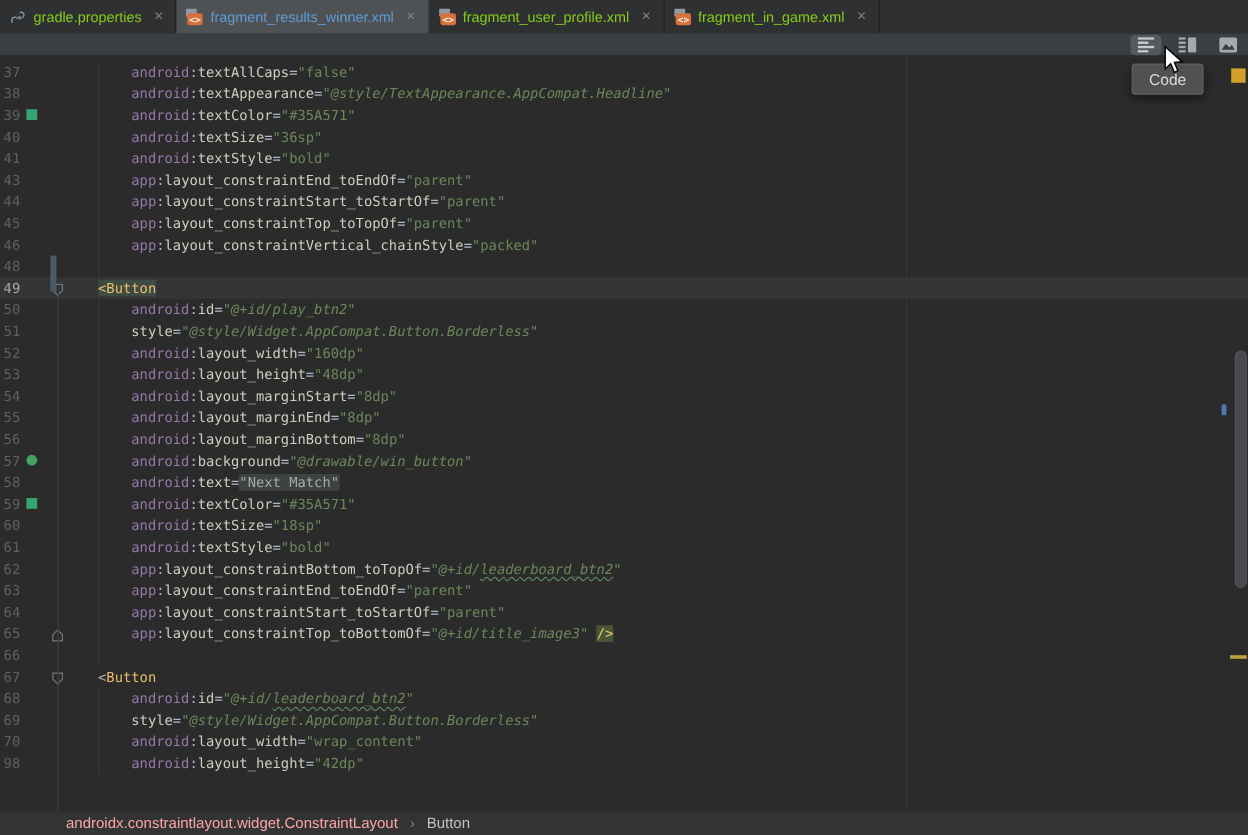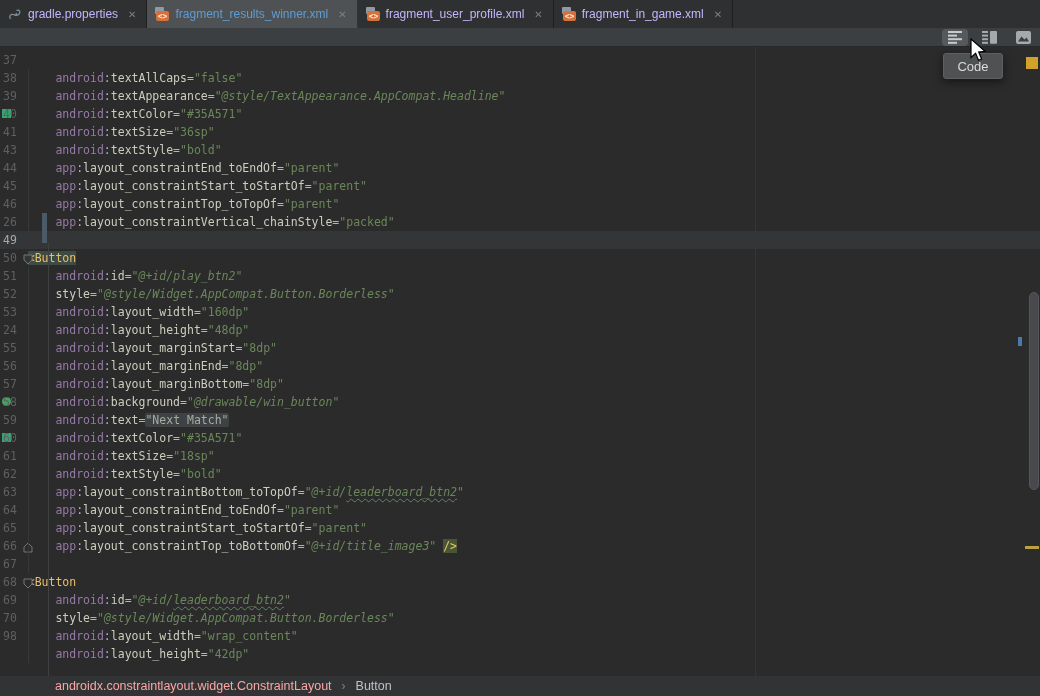--- a/index.html
+++ b/index.html
@@ -3,37 +3,37 @@
 <meta charset="utf-8">
 <style>
   * { box-sizing: border-box; margin: 0; padding: 0; }
   html,body { width:1040px; height:696px; overflow:hidden; background:#2B2B2B; }
   #app { position:relative; width:1040px; height:696px; font-family:"Liberation Sans", sans-serif; }
 
   
   .tabbar { display:flex; height:28px; background:#2E3032; align-items:stretch; }
   .tab { display:flex; align-items:center; padding:0 10px 0 7px; gap:6px;
          border-right:1px solid rgba(0,0,0,0.35); background:#2E3032; cursor:default; }
-  .tab .tlabel { font-size:12px; color:#c4b5fd; white-space:nowrap; }
+  .tab .tlabel { font-size:12px; color:#84cc16; white-space:nowrap; }
   .tab.sel { background:#4E5254; }
   .tab.sel .tlabel { color:#5F9CD6; }
   .tab .tclose { font-size:10px; color:#7E8082; margin-left:4px; }
   .tab .ticon { display:flex; align-items:center; }
 
   
   .toolbar { height:19px; background:#3C3F41; border-bottom:1px solid #282828;
              display:flex; justify-content:flex-end; align-items:center; padding-right:4px; gap:8px; position:relative; }
   .tbtn { width:26px; height:17px; display:flex; align-items:center; justify-content:center; border-radius:4px; }
   .tbtn.sel { background:#56595B; }
 
   
   .editor { position:relative; height:629px; background:#2B2B2B; overflow:hidden;
             font-family:"DejaVu Sans Mono", monospace; font-size:11.5px; }
   .code-area { position:absolute; inset:0; padding-top:4px; }
-  .row { display:flex; height:18px; line-height:18px; position:relative;flex-direction:column; }
+  .row { display:flex; height:18px; line-height:18px; position:relative; }
   .row.cur { background:#333537; }
   .lnum { width:20px; padding-left:3px; color:#5D6163; flex:none; font-size:11.5px; }
   .row.cur .lnum { color:#A7A9AB; }
   .gut { width:34px; flex:none; position:relative; }
   .codetext { flex:1; white-space:pre; color:#A9B7C6; }
   .g-square { position:absolute; left:2px; top:4px; width:9px; height:9px; background:#35A571; }
   .g-circle { position:absolute; left:2px; top:4px; width:9px; height:9px; border-radius:50%; background:#43A35F; }
   .g-fold { position:absolute; left:23px; top:3px; }
   .g-guide { position:absolute; left:28px; top:0; width:1px; height:18px; background:#383838; }
 
@@ -203,21 +203,21 @@
           <span class="lnum">45</span>
           <div class="gut"></div>
           <span class="codetext" style="position: relative;">        <span class="tk-ns">app</span><span class="tk-pn">:</span><span class="tk-an">layout_constraintTop_toTopOf</span><span class="tk-pn">=</span><span class="tk-st">"parent"</span><span class="g-guide" style="left: 28px; position: absolute; top: 0px;"></span></span>
         </div>
         <div class="row">
           <span class="lnum">46</span>
           <div class="gut"></div>
           <span class="codetext" style="position: relative;">        <span class="tk-ns">app</span><span class="tk-pn">:</span><span class="tk-an">layout_constraintVertical_chainStyle</span><span class="tk-pn">=</span><span class="tk-st">"packed"</span><span class="g-guide" style="left: 28px; position: absolute; top: 0px;"></span></span>
         </div>
         <div class="row">
-          <span class="lnum">26</span>
+          <span class="lnum">48</span>
           <div class="gut"></div>
           <span class="codetext" style="position: relative;"><span class="g-guide" style="left: 28px; position: absolute; top: 0px;"></span></span>
         </div>
         <div class="row cur">
           <span class="lnum">49</span>
           <div class="gut">
             <span class="g-fold"><svg width="10" height="11" viewBox="0 0 10 11">
                 <path d="M1 1 L9 1 L9 6 L5 10 L1 6 Z" fill="#333537" stroke="#73767A" stroke-width="1"></path>
               </svg></span>
           </div>
@@ -237,21 +237,21 @@
           <span class="lnum">52</span>
           <div class="gut"></div>
           <span class="codetext" style="position: relative;">        <span class="tk-ns">android</span><span class="tk-pn">:</span><span class="tk-an">layout_width</span><span class="tk-pn">=</span><span class="tk-st">"160dp"</span><span class="g-guide" style="left: 28px; position: absolute; top: 0px;"></span></span>
         </div>
         <div class="row">
           <span class="lnum">53</span>
           <div class="gut"></div>
           <span class="codetext" style="position: relative;">        <span class="tk-ns">android</span><span class="tk-pn">:</span><span class="tk-an">layout_height</span><span class="tk-pn">=</span><span class="tk-st">"48dp"</span><span class="g-guide" style="left: 28px; position: absolute; top: 0px;"></span></span>
         </div>
         <div class="row">
-          <span class="lnum">24</span>
+          <span class="lnum">54</span>
           <div class="gut"></div>
           <span class="codetext" style="position: relative;">        <span class="tk-ns">android</span><span class="tk-pn">:</span><span class="tk-an">layout_marginStart</span><span class="tk-pn">=</span><span class="tk-st">"8dp"</span><span class="g-guide" style="left: 28px; position: absolute; top: 0px;"></span></span>
         </div>
         <div class="row">
           <span class="lnum">55</span>
           <div class="gut"></div>
           <span class="codetext" style="position: relative;">        <span class="tk-ns">android</span><span class="tk-pn">:</span><span class="tk-an">layout_marginEnd</span><span class="tk-pn">=</span><span class="tk-st">"8dp"</span><span class="g-guide" style="left: 28px; position: absolute; top: 0px;"></span></span>
         </div>
         <div class="row">
           <span class="lnum">56</span>

